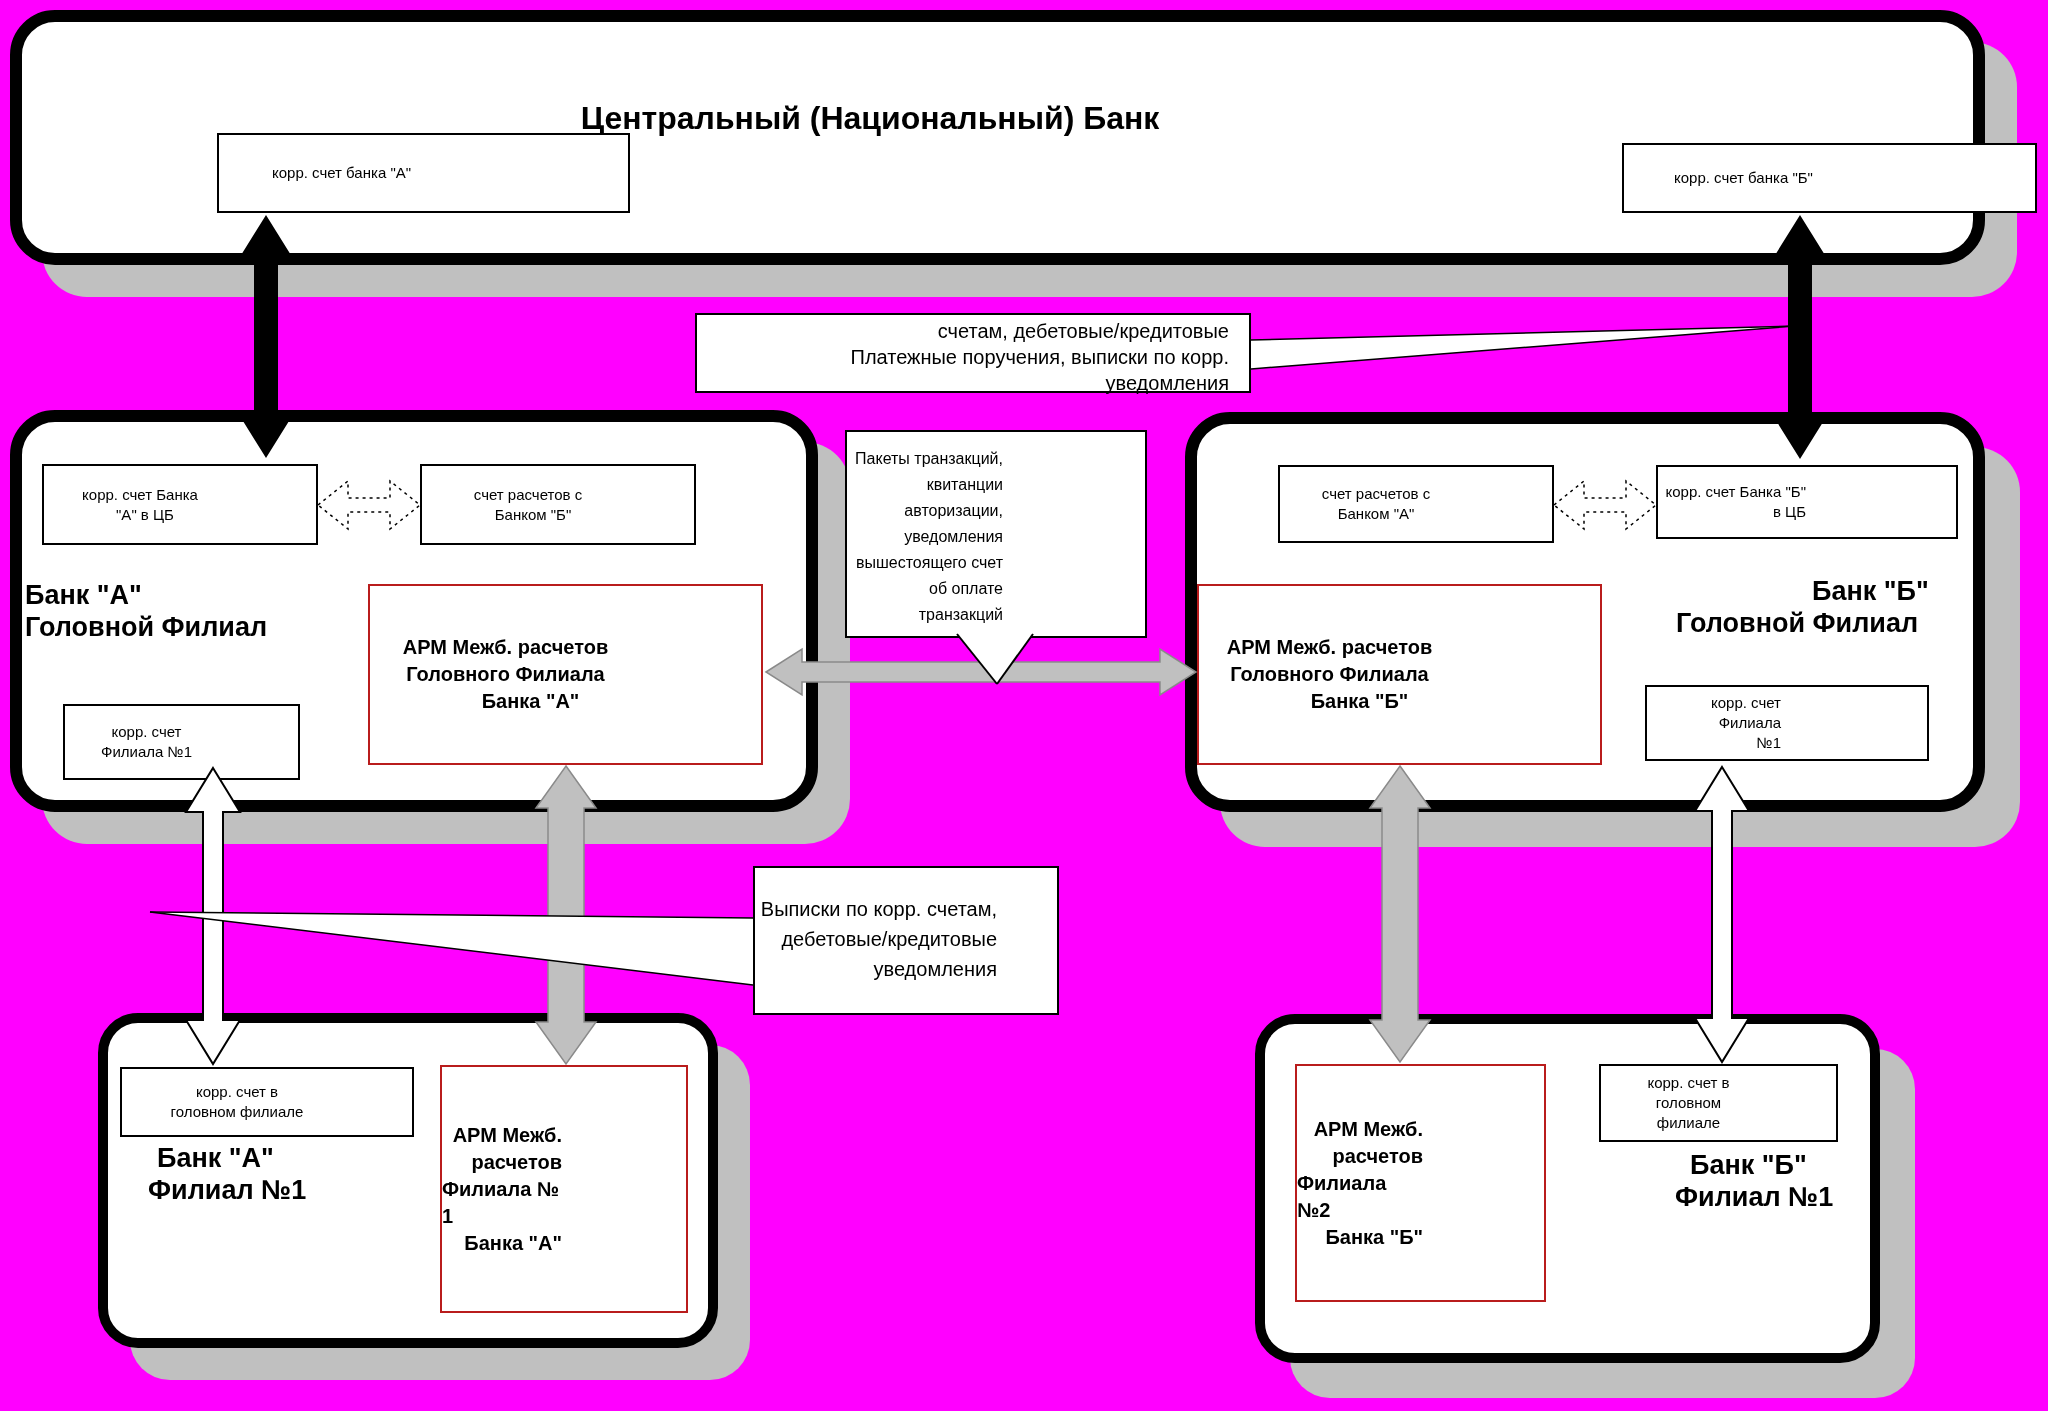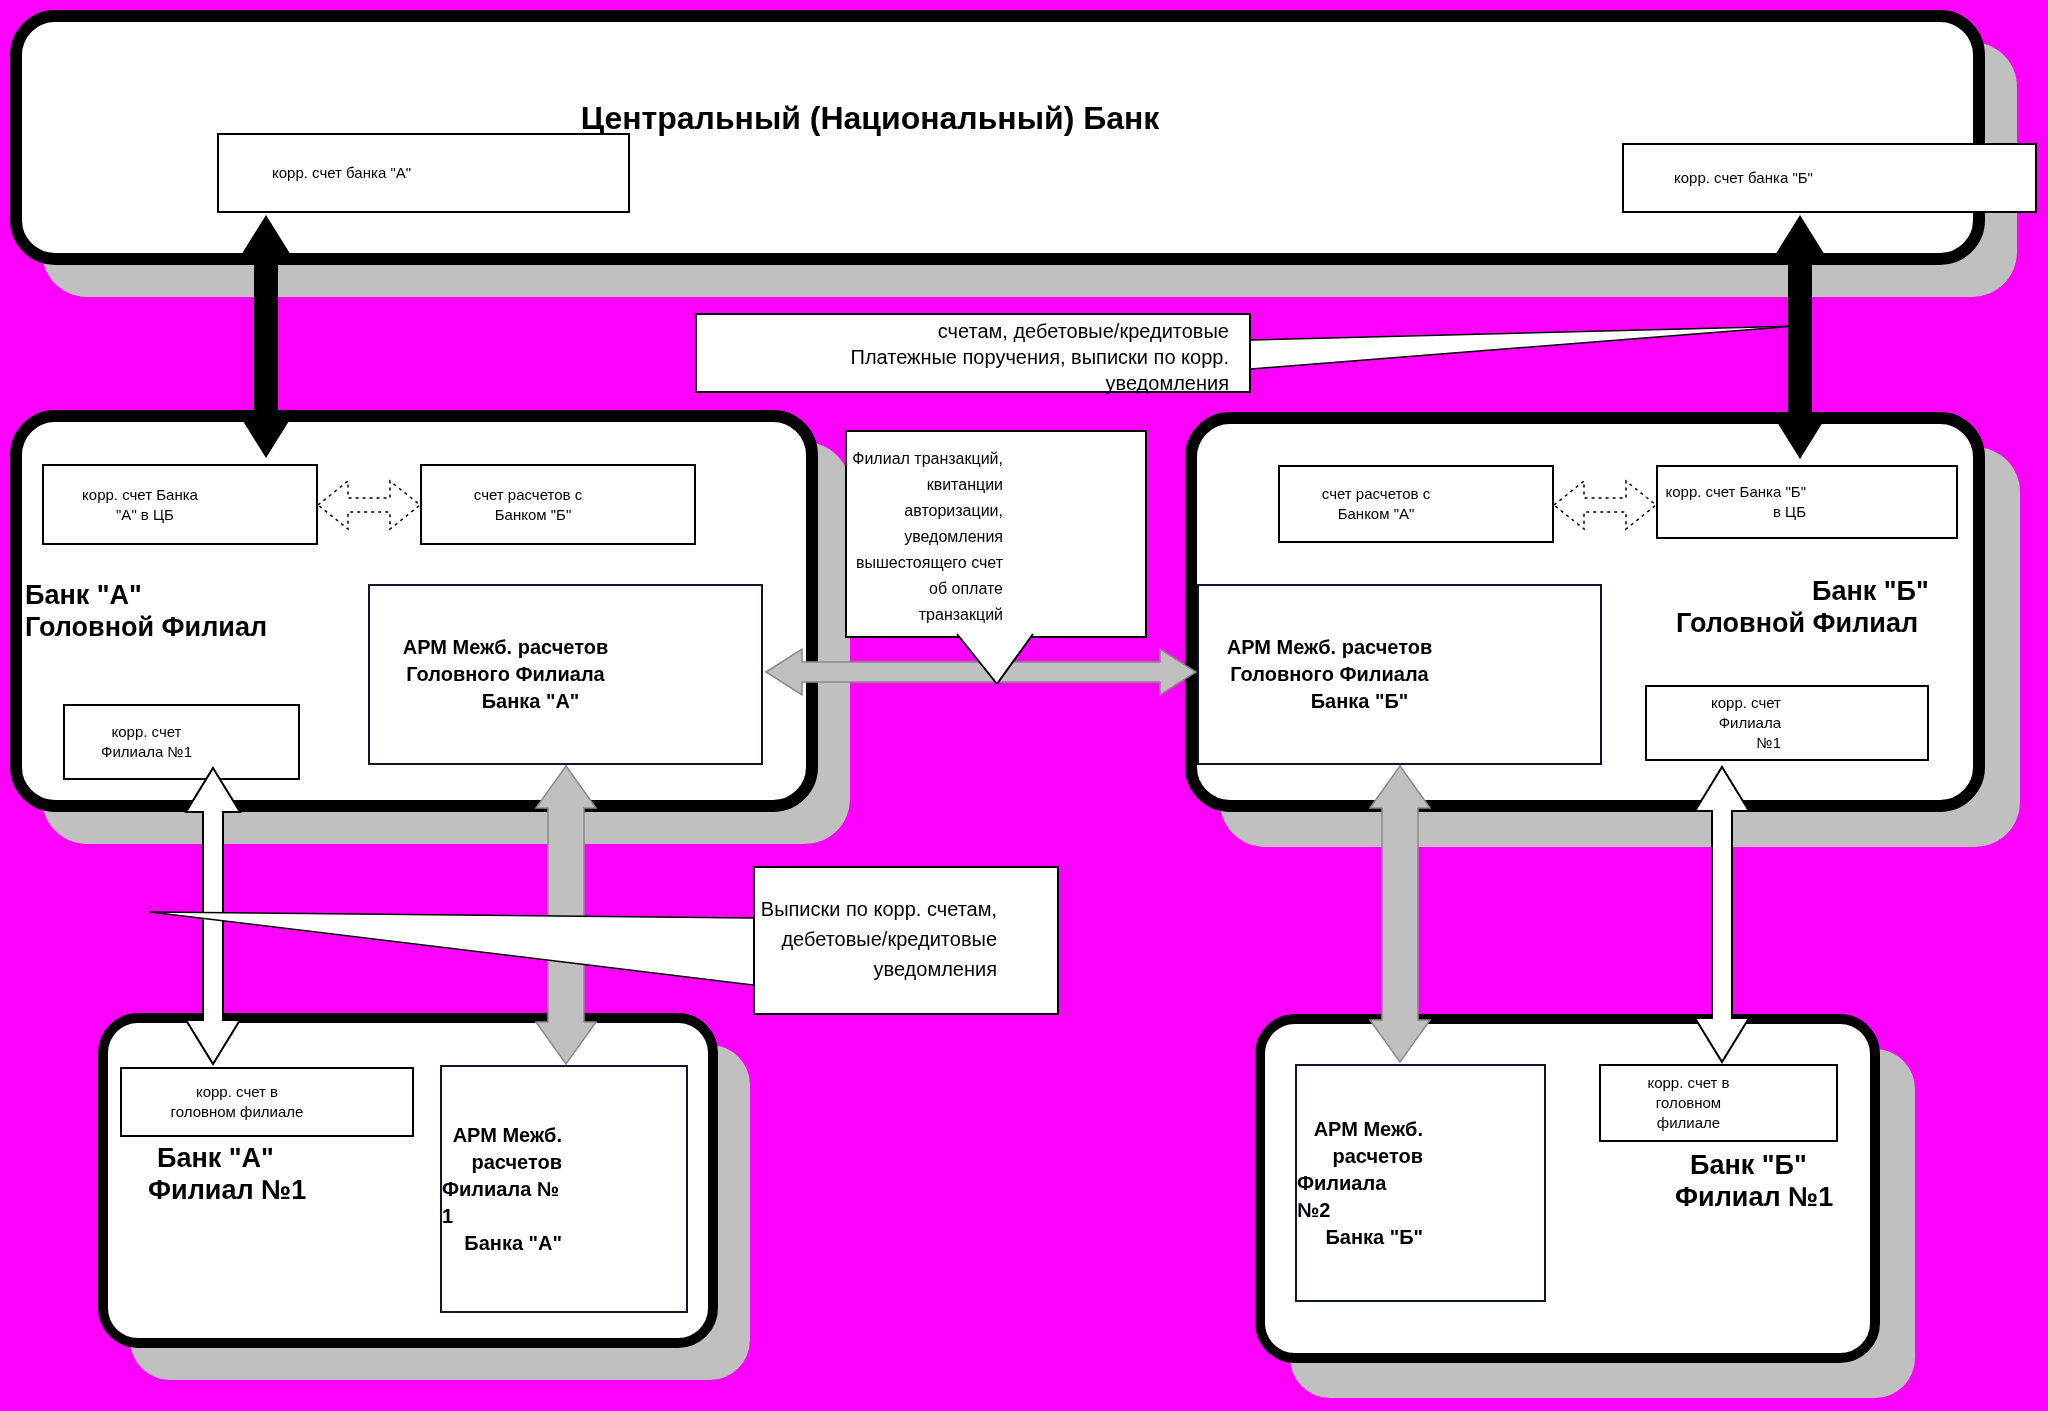--- a/index.html
+++ b/index.html
@@ -14,21 +14,21 @@
   .r40{border-radius:40px;}
   .main-box{position:absolute;background:#ffffff;border:12px solid #000;}
   .main-box.thin{border-width:10px;}
   .inner-box{
     position:absolute;background:#ffffff;border:2px solid #000;
     display:flex;flex-direction:column;justify-content:center;
     font-size:15px;line-height:20px;text-align:center;
   }
   .inner-box.alt-right{align-items:flex-end;text-align:right;}
   .arm-box{
-    position:absolute;background:#ffffff;border:2px solid #0f172a;
+    position:absolute;background:#ffffff;border:2px solid #b91c1c;
     display:flex;flex-direction:column;justify-content:center;
     font-weight:bold;font-size:20px;line-height:27px;text-align:center;
   }
   .arm-box.alt-right{align-items:flex-end;text-align:left;}
   .callout{
     position:absolute;background:#ffffff;border:2px solid #000;
     text-align:right;font-size:20px;line-height:26px;
     box-sizing:border-box;
   }
   .bold-label{position:absolute;font-weight:bold;font-size:27px;line-height:30px;white-space:nowrap;}
@@ -133,21 +133,21 @@
 <div class="bold-label" style="left:1690px;top:1150px;">Банк "Б"</div>
 <div class="bold-label" style="left:1675px;top:1182px;">Филиал №1</div>
 
 <div class="callout" style="left:695px;top:313px;width:556px;height:80px;padding:3px 20px 0 0;">
   <div>счетам, дебетовые/кредитовые</div>
   <div>Платежные поручения, выписки по корр.</div>
   <div>уведомления</div>
 </div>
 
 <div class="callout" style="left:845px;top:430px;width:302px;height:208px;padding:14px 142px 0 0;font-size:16px;line-height:26px;">
-  <div>Филиал транзакций,</div>
+  <div>Пакеты транзакций,</div>
   <div>квитанции</div>
   <div>авторизации,</div>
   <div>уведомления</div>
   <div>вышестоящего счет</div>
   <div>об оплате транзакций</div>
 </div>
 
 <div class="callout" style="left:753px;top:866px;width:306px;height:149px;padding:26px 60px 14px 0;line-height:30px;">
   <div>Выписки по корр. счетам,</div>
   <div>дебетовые/кредитовые</div>

